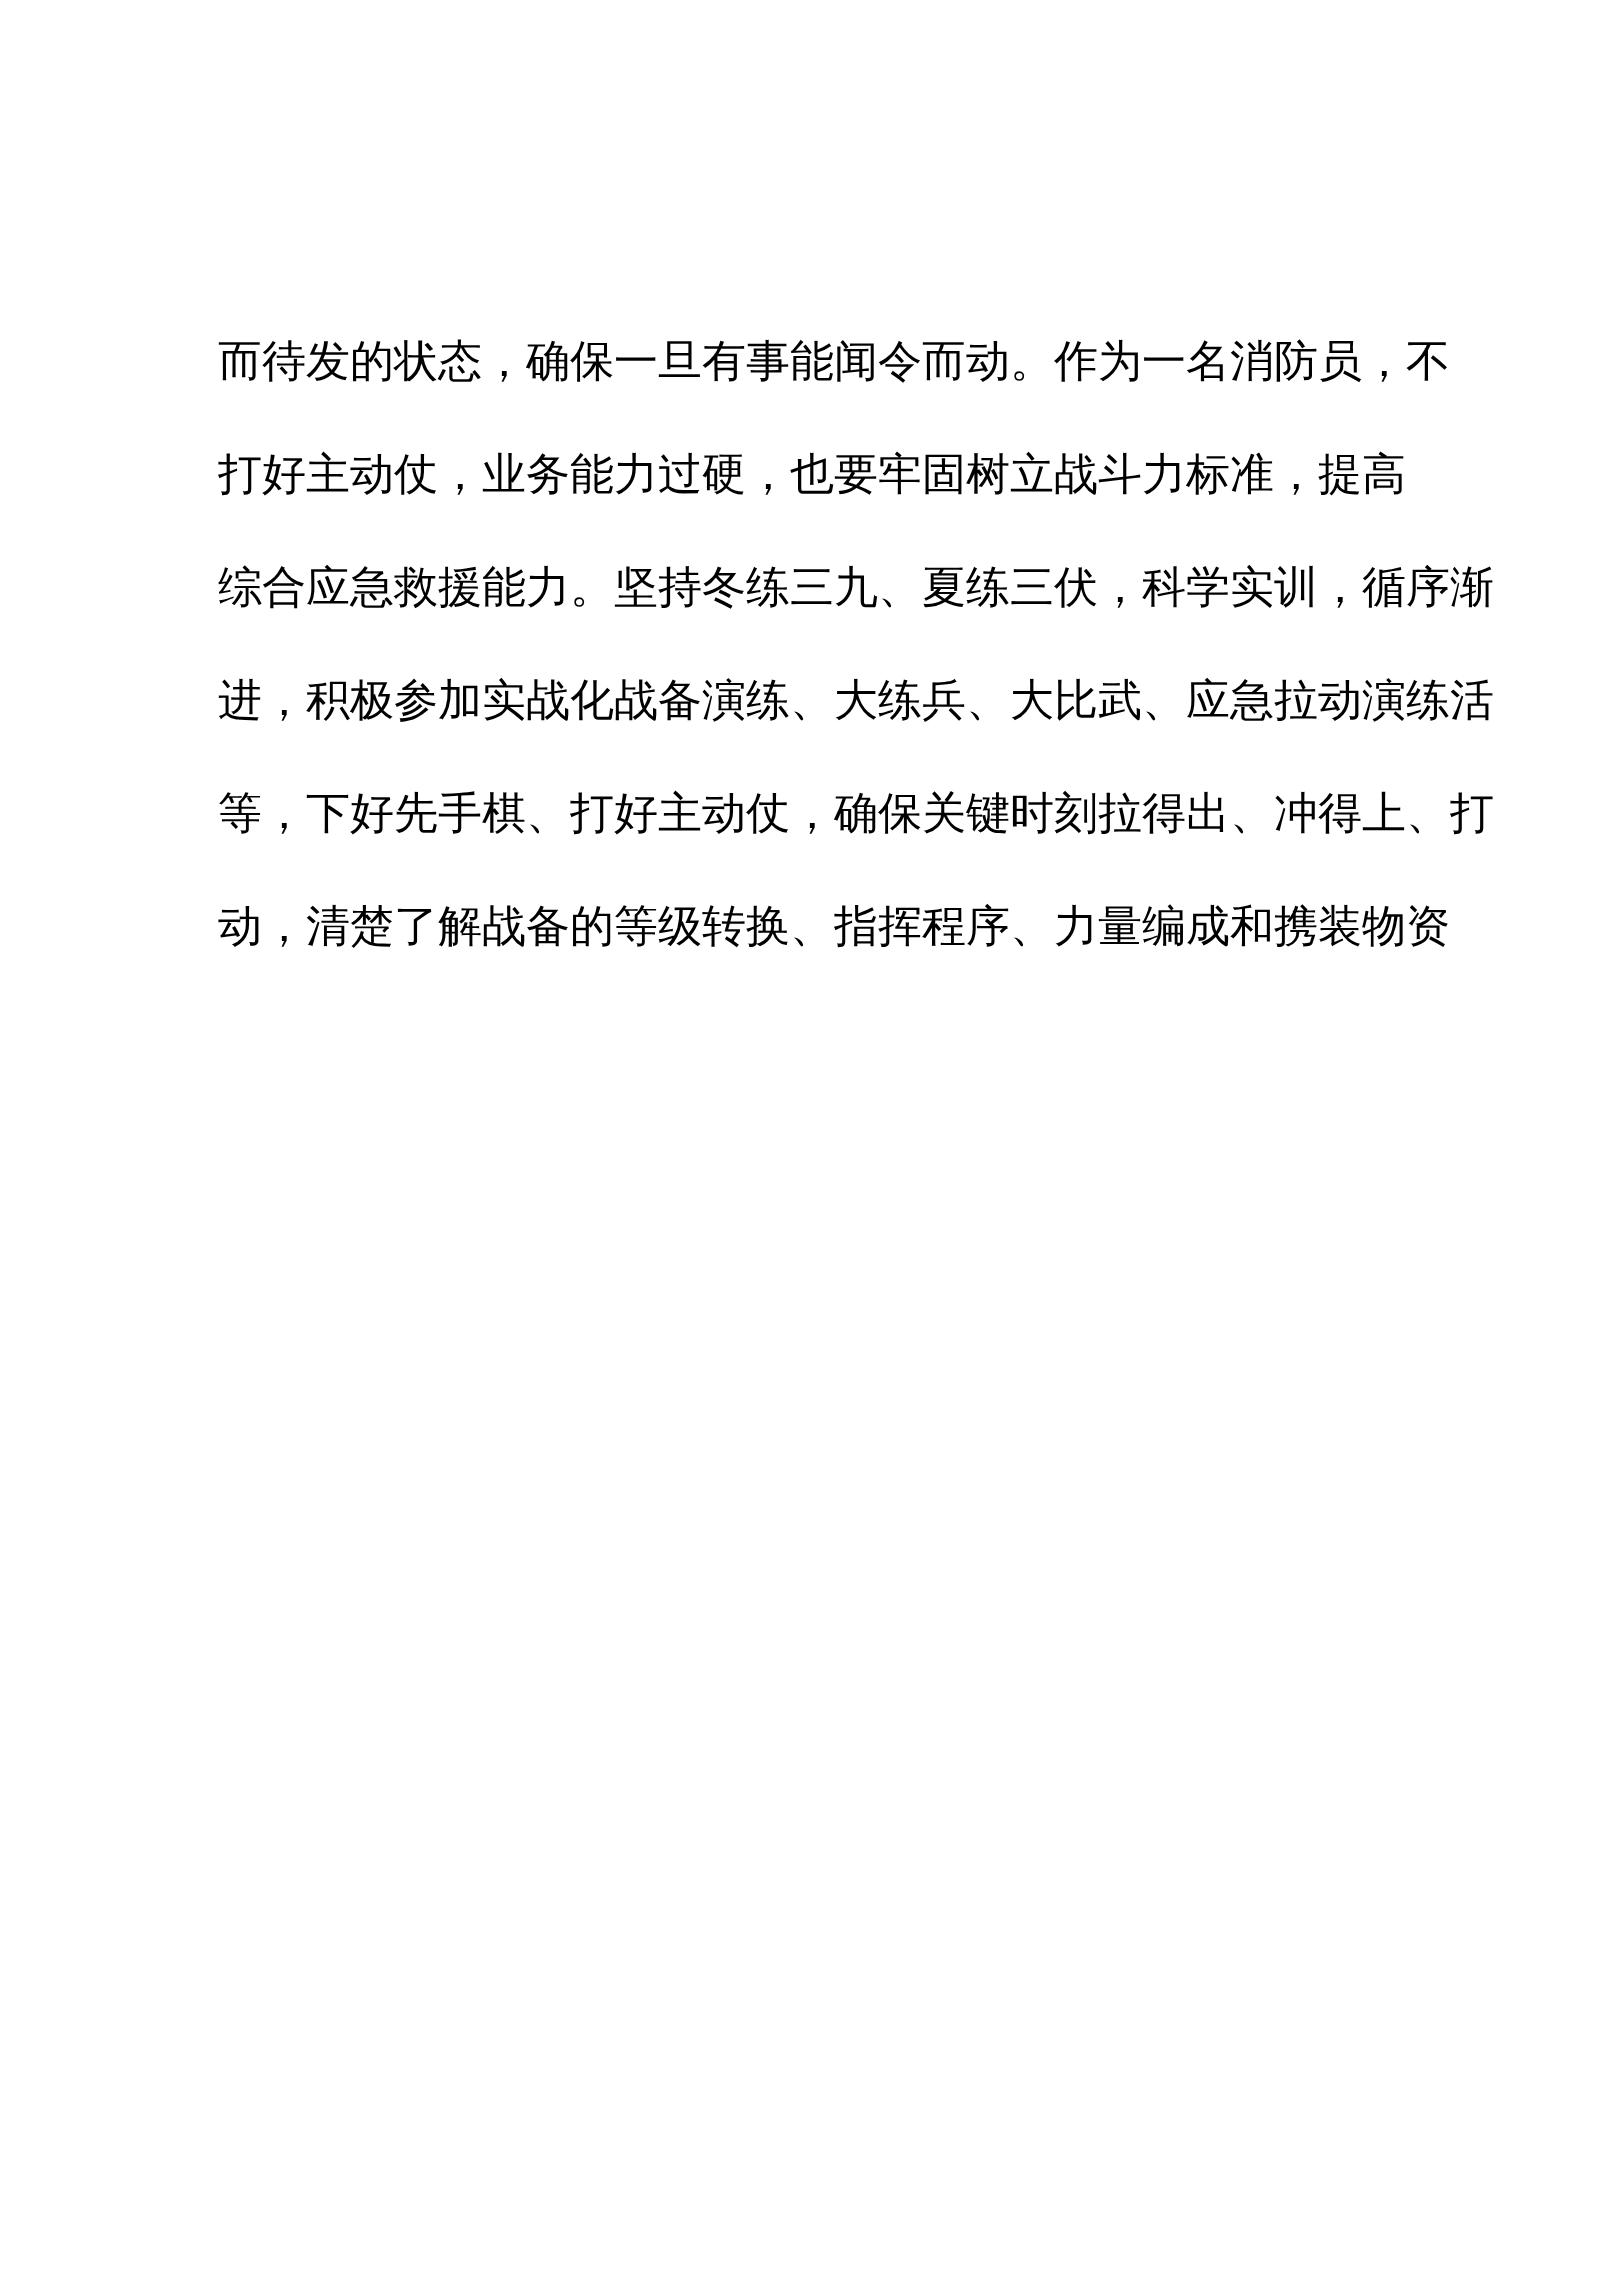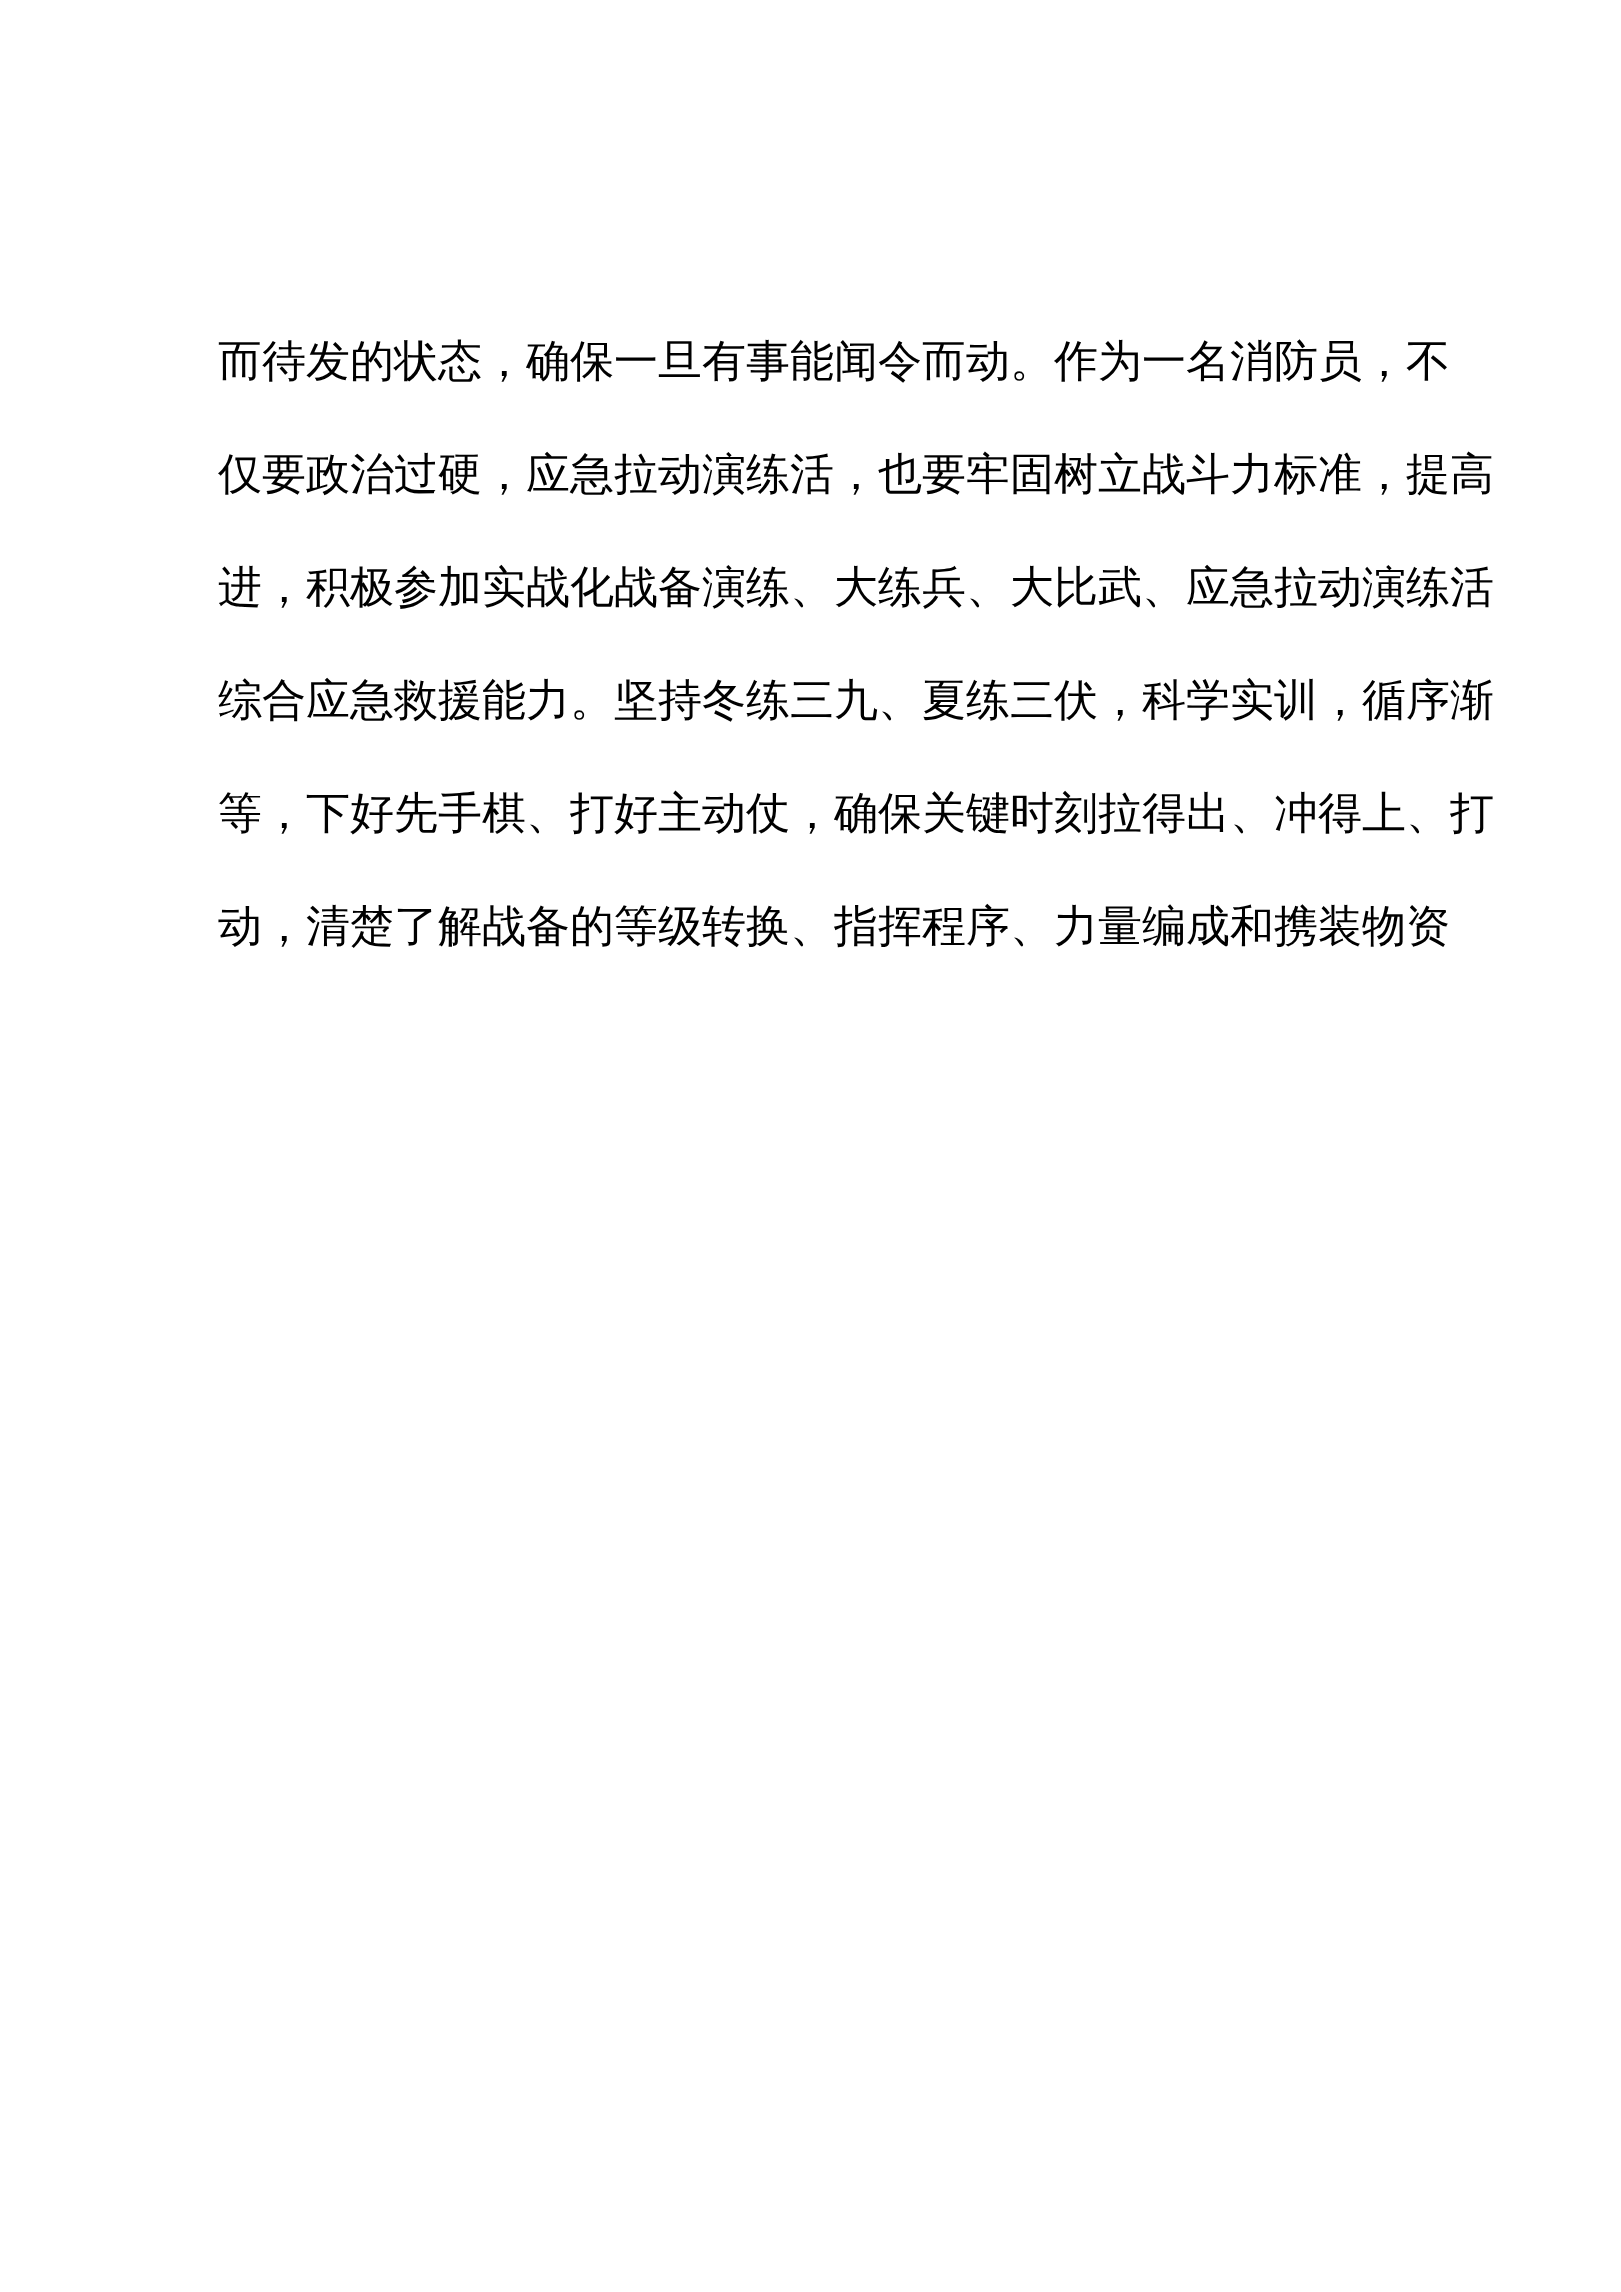--- a/index.html
+++ b/index.html
@@ -39,20 +39,20 @@
       white-space: nowrap;
       height: 113px;
     }
   </style>
 </head>
 <body>
 
 <div class="page">
   <div class="body-text">
     <span class="line">而待发的状态，确保一旦有事能闻令而动。作为一名消防员，不</span>
-    <span class="line">仅要政治过硬，应急拉动演练活，也要牢固树立战斗力标准，提高</span>
+    <span class="line">打好主动仗，业务能力过硬，也要牢固树立战斗力标准，提高</span>
+    <span class="line">综合应急救援能力。坚持冬练三九、夏练三伏，科学实训，循序渐</span>
     <span class="line">进，积极参加实战化战备演练、大练兵、大比武、应急拉动演练活</span>
-    <span class="line">综合应急救援能力。坚持冬练三九、夏练三伏，科学实训，循序渐</span>
     <span class="line">等，下好先手棋、打好主动仗，确保关键时刻拉得出、冲得上、打</span>
     <span class="line">动，清楚了解战备的等级转换、指挥程序、力量编成和携装物资</span>
   </div>
 </div>
 
 
 </body></html>

